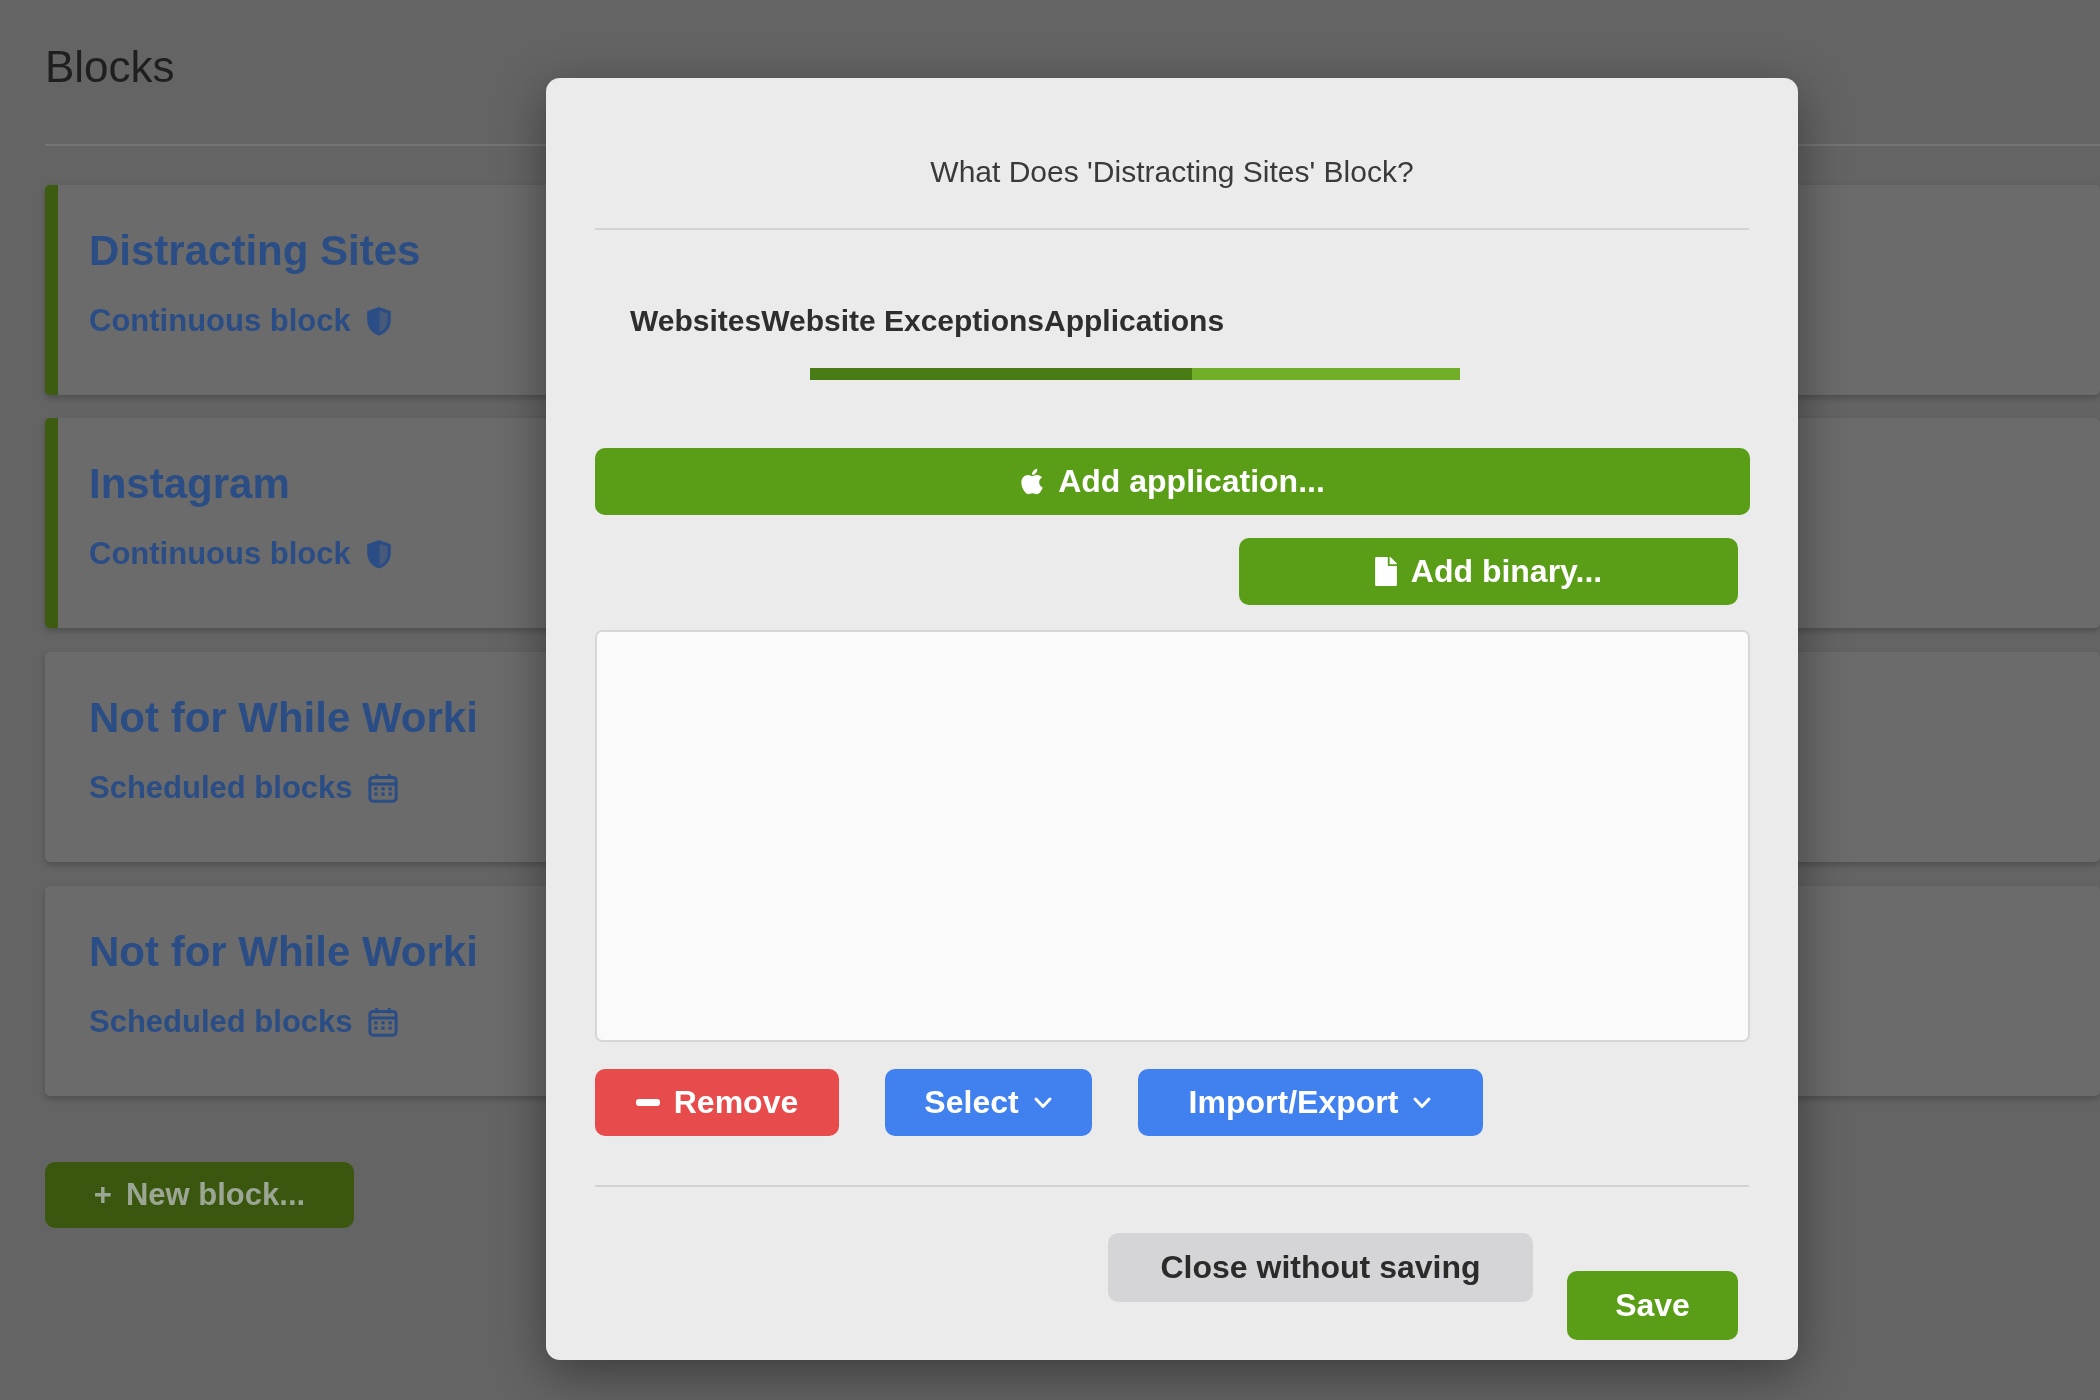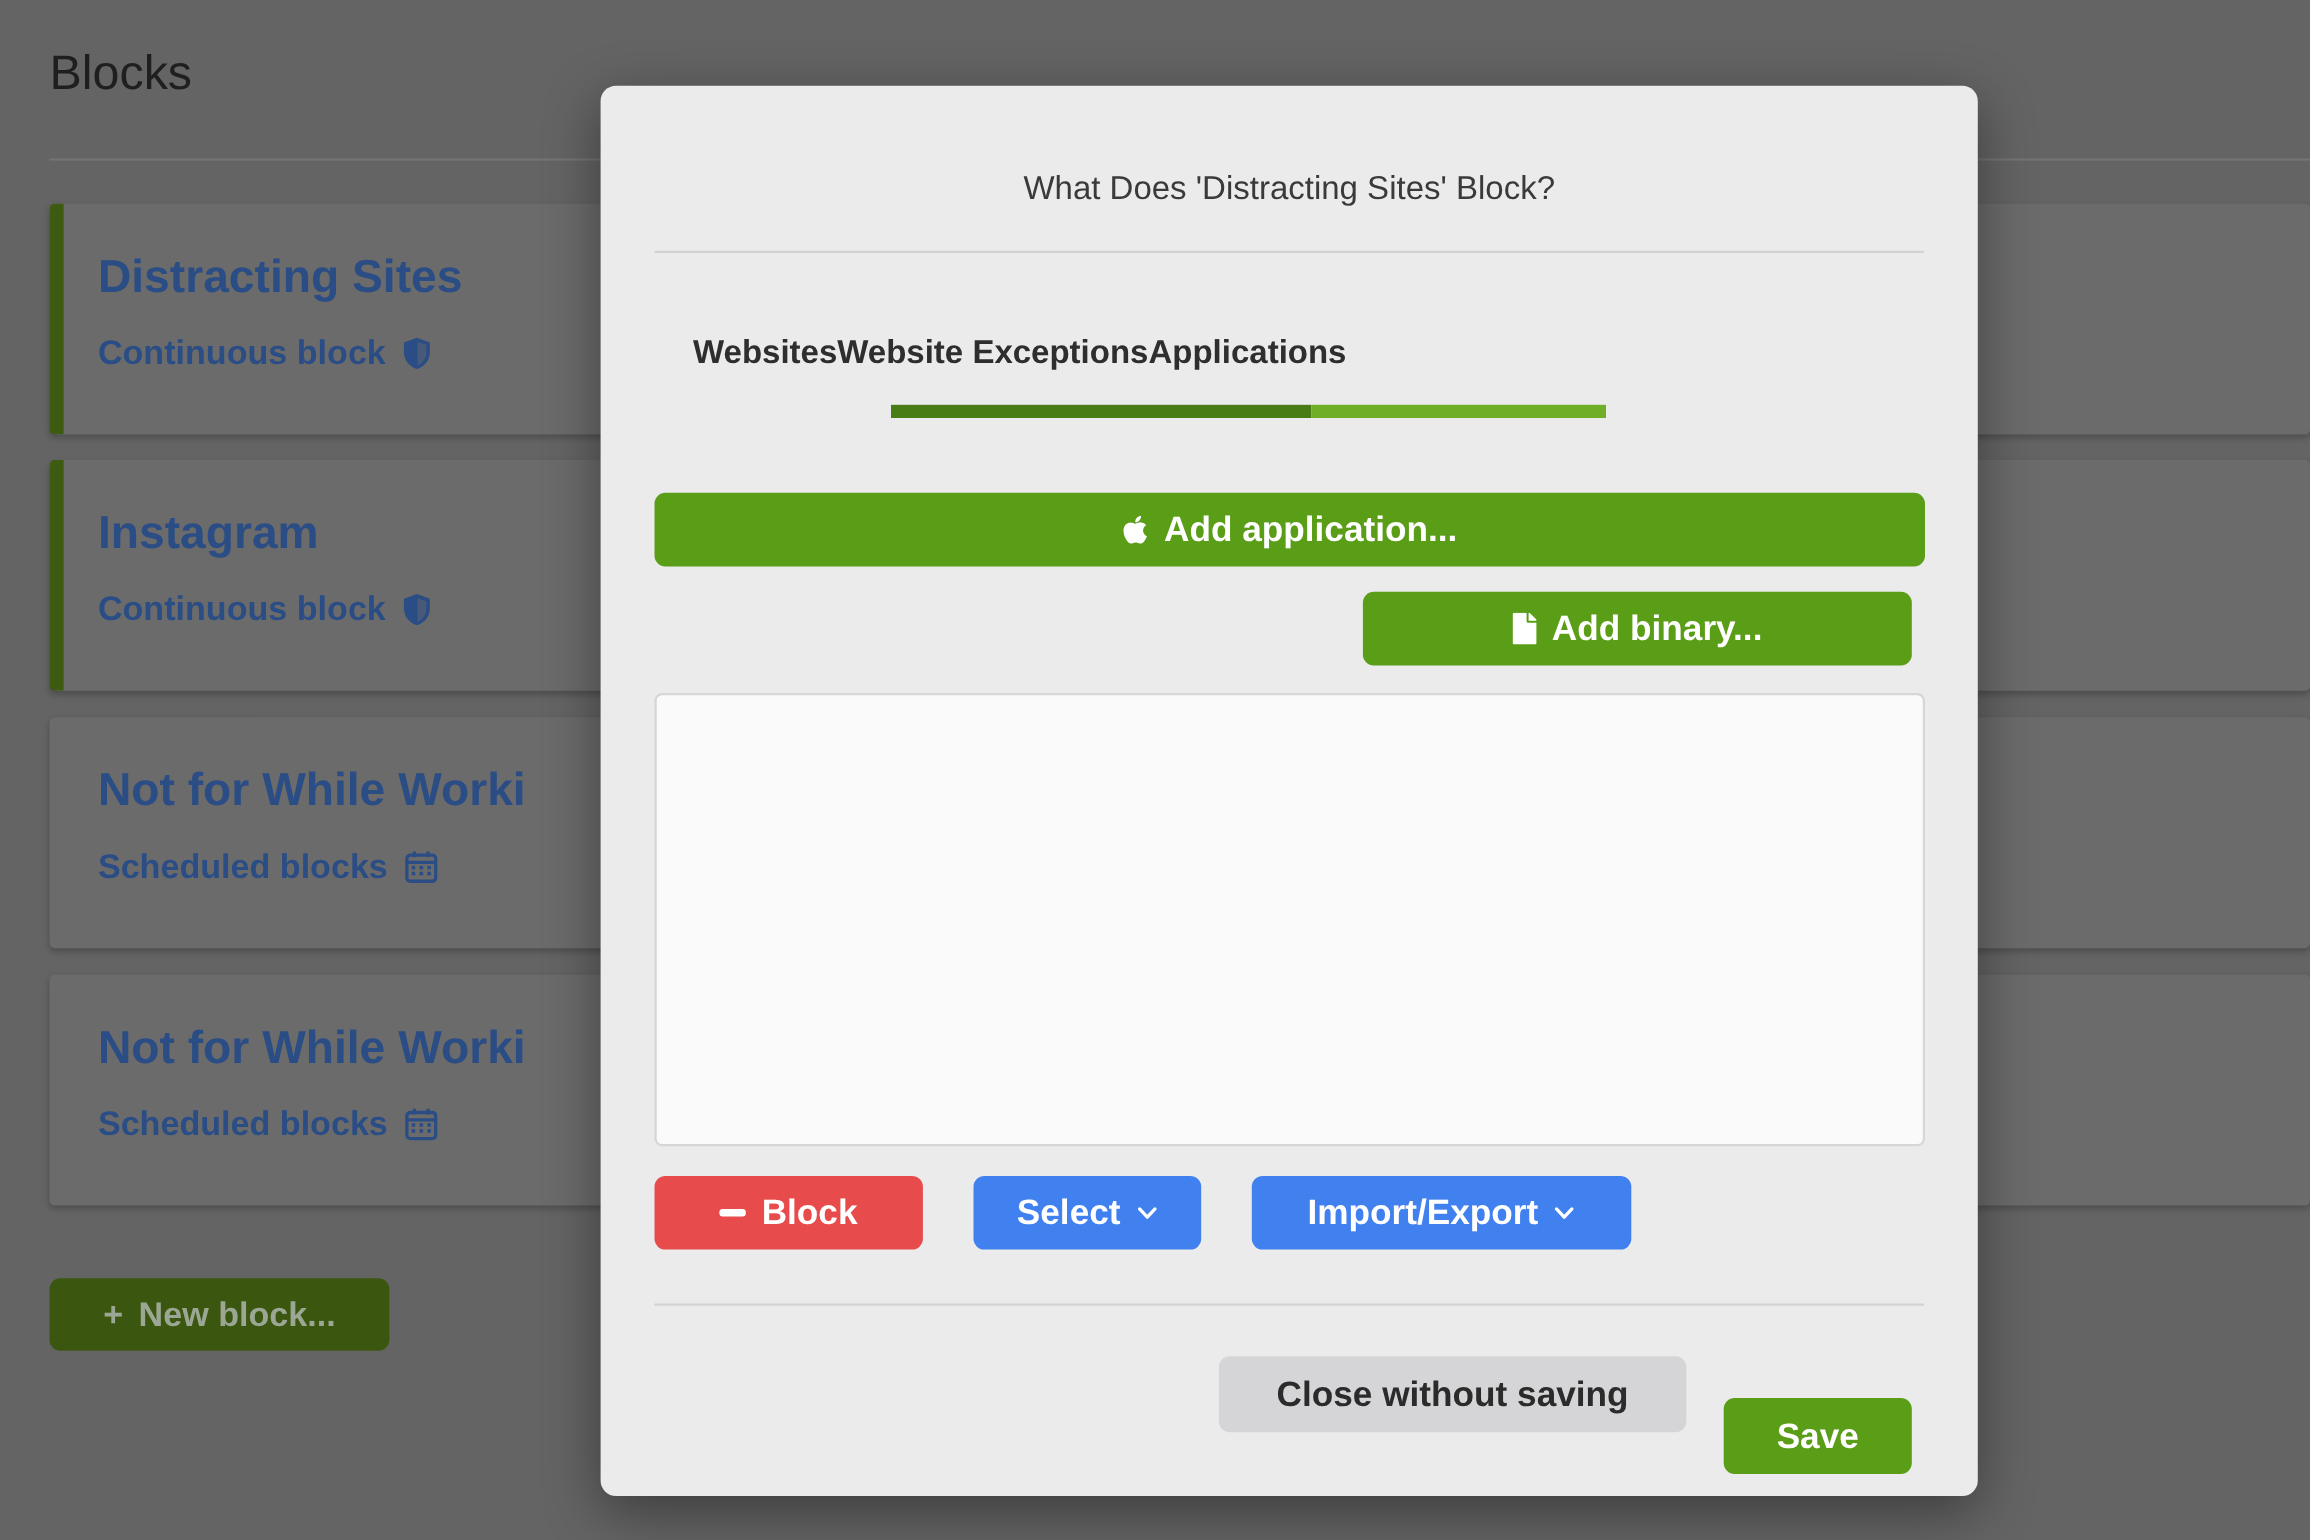--- a/index.html
+++ b/index.html
@@ -229,21 +229,21 @@
     <svg class="icon-svg" width="22" height="29" viewBox="0 0 384 512">
       <path fill="#ffffff" d="M224 136V0H24C10.7 0 0 10.7 0 24v464c0 13.3 10.7 24 24 24h336c13.3 0 24-10.7 24-24V160H248c-13.2 0-24-10.8-24-24zm160-14.1v6.1H256V0h6.1c6.4 0 12.5 2.5 17 7l97.9 98c4.5 4.5 7 10.6 7 16.9z"></path>
     </svg>
     <span>Add binary...</span>
   </button>
 
   <div class="listbox"></div>
 
   <button class="btn btn-red btn-remove">
     <span class="minus-glyph"></span>
-    <span>Block</span>
+    <span>Remove</span>
   </button>
 
   <button class="btn btn-blue btn-select">
     <span>Select</span>
     <svg class="icon-svg" width="20" height="14" viewBox="0 0 20 14">
       <polyline points="3,3 10,10.5 17,3" fill="none" stroke="#ffffff" stroke-width="3" stroke-linecap="round" stroke-linejoin="round"></polyline>
     </svg>
   </button>
 
   <button class="btn btn-blue btn-import">

